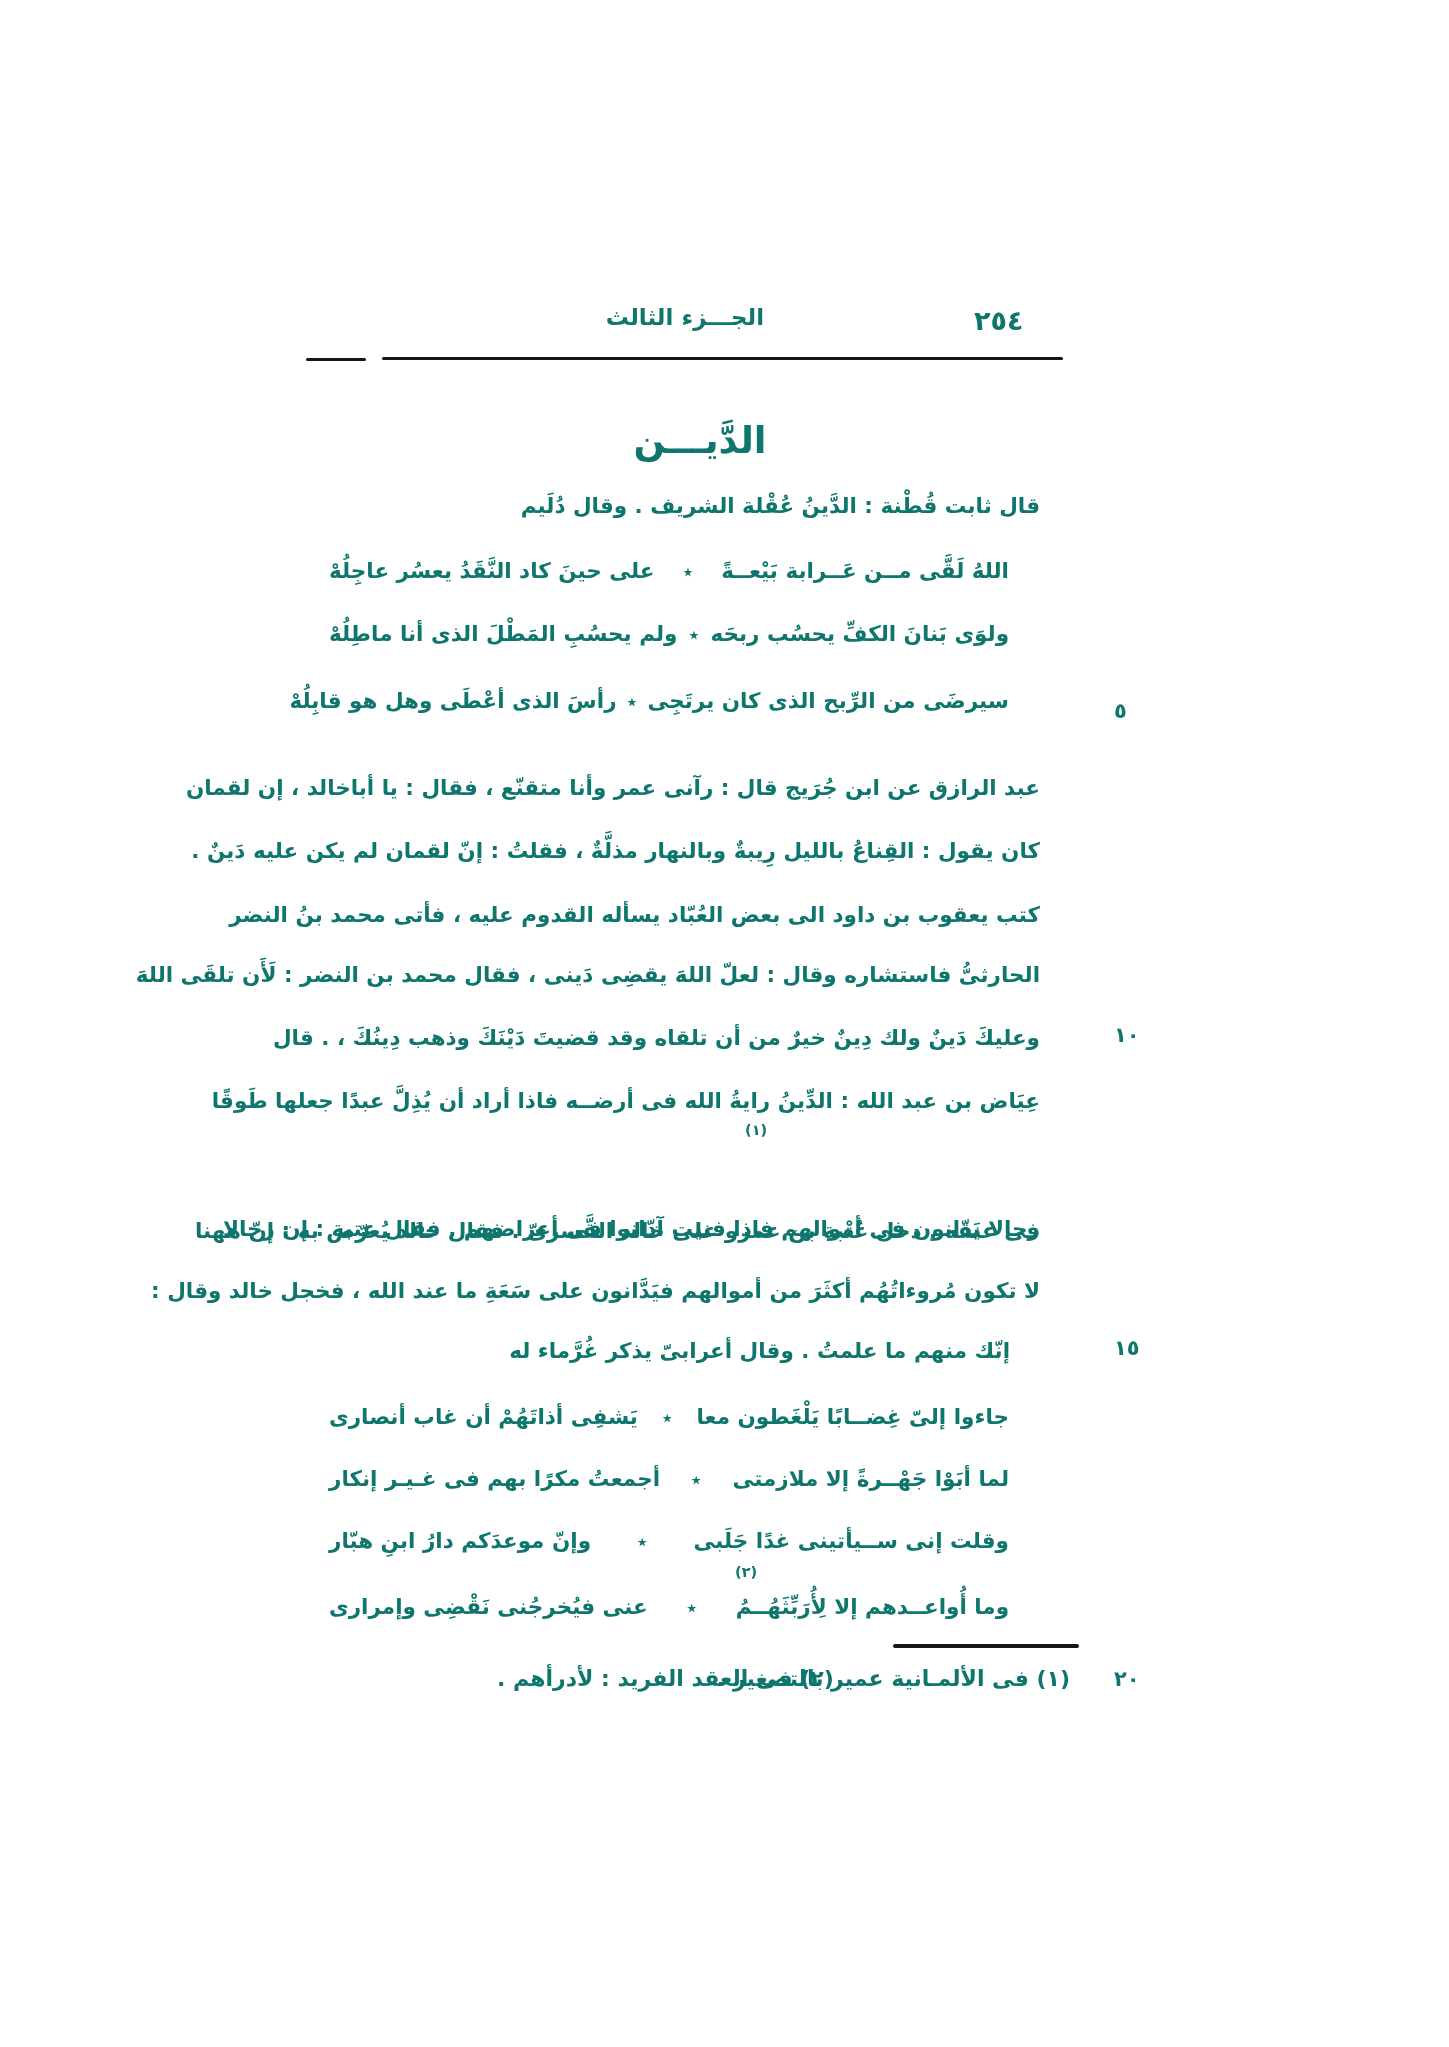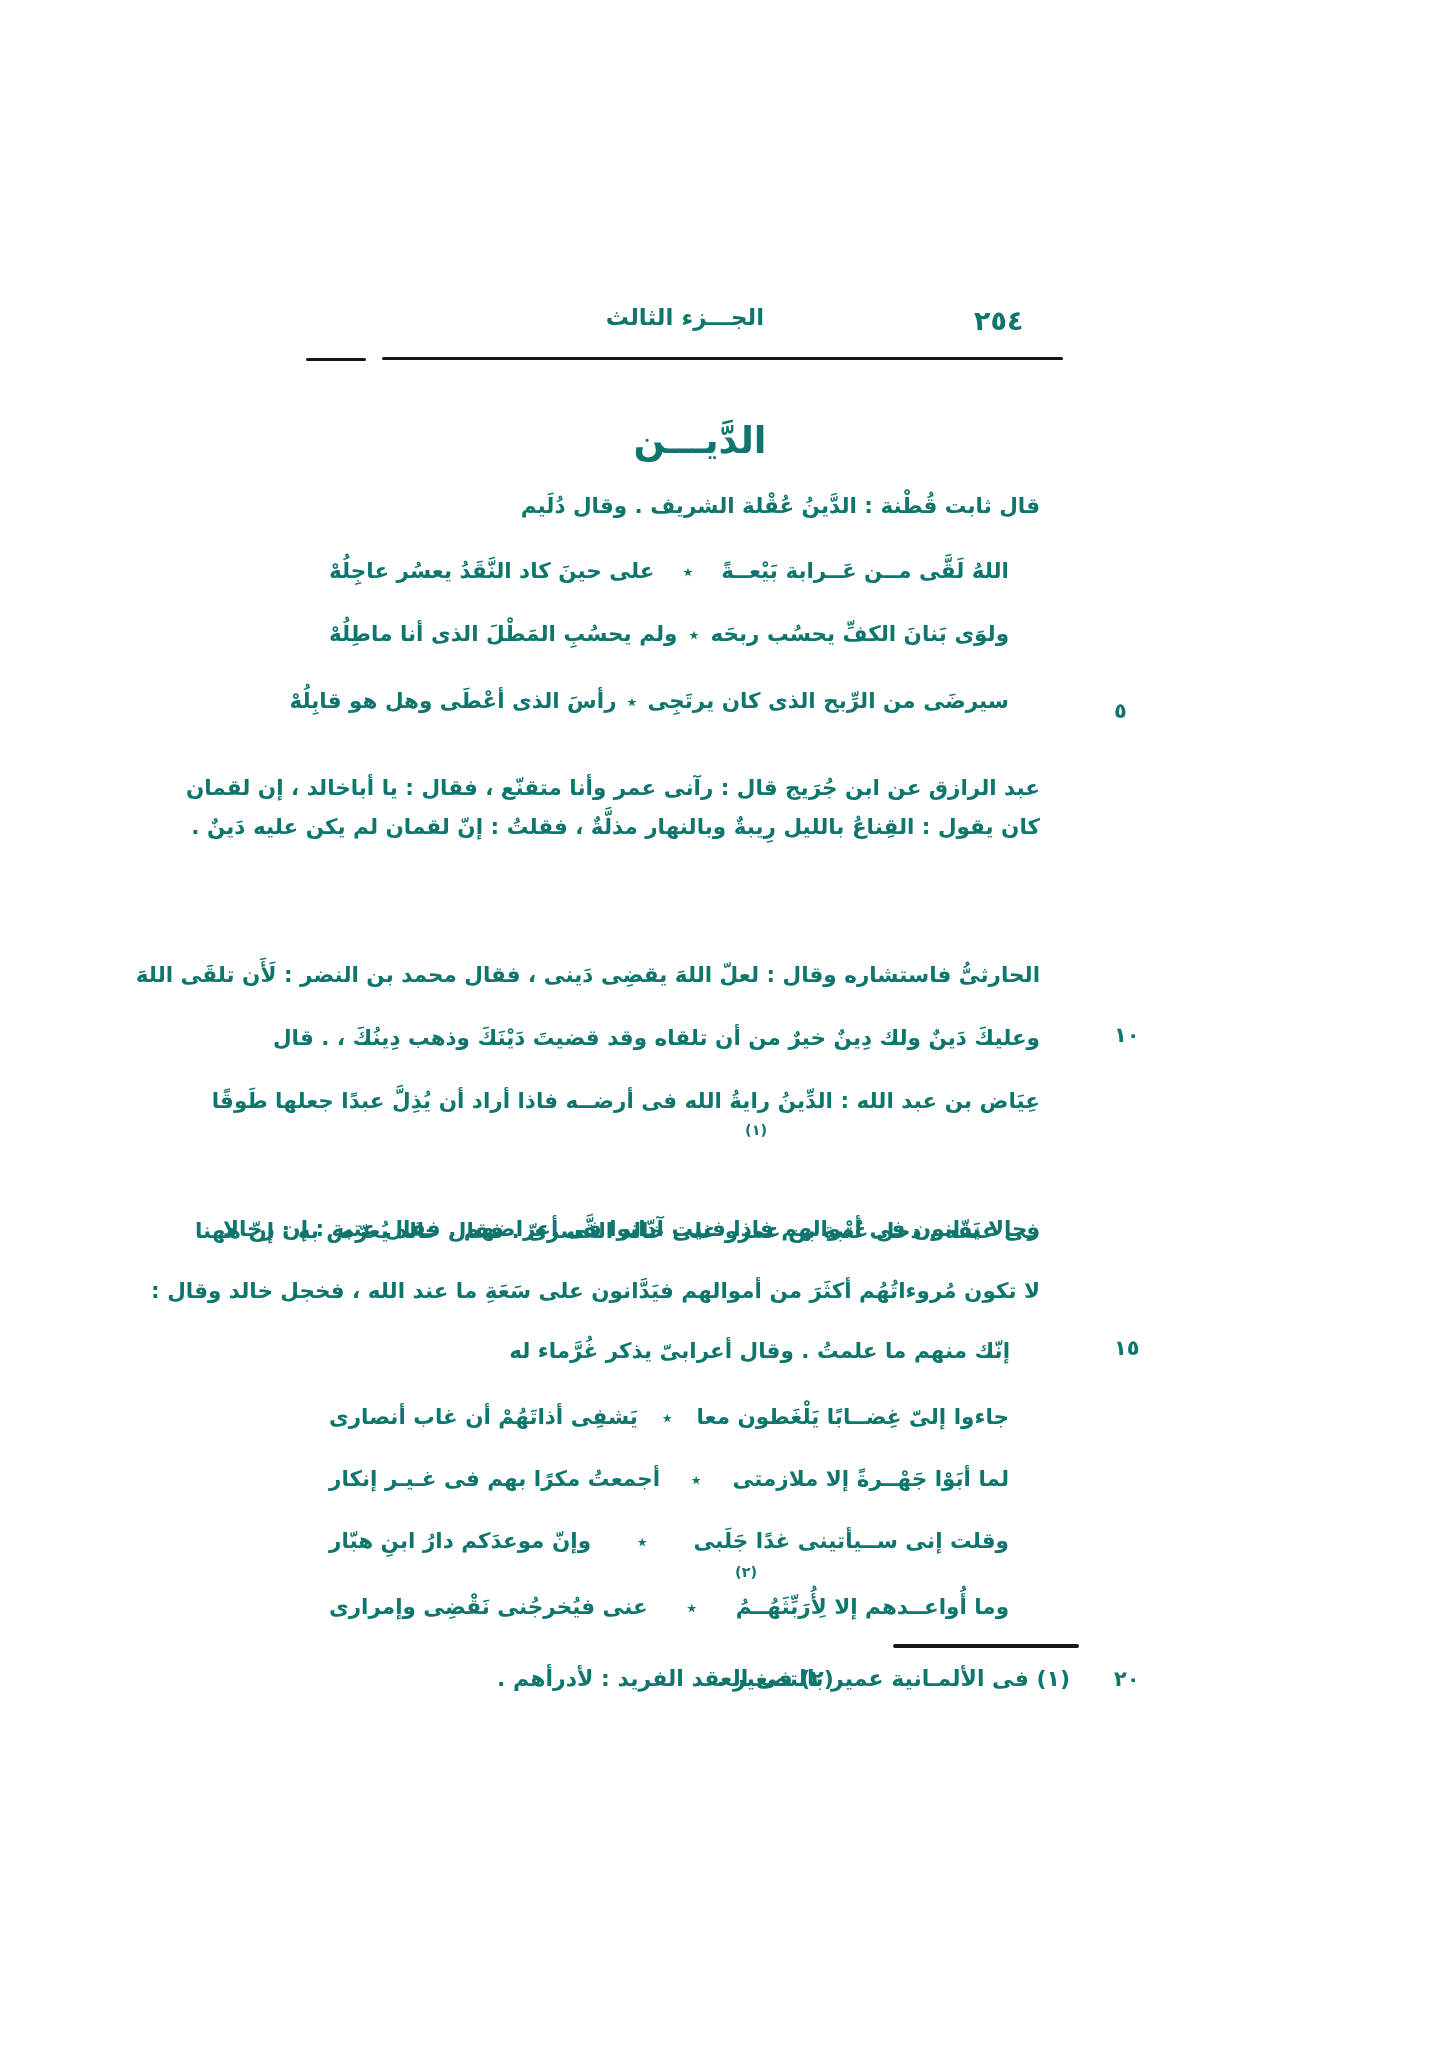--- a/index.html
+++ b/index.html
@@ -83,21 +83,22 @@
     <span class="ar verse-sep">٭</span>
     <span class="hemistich">ولم يحسُبِ المَطْلَ الذى أنا ماطِلُهْ</span>
   </div>
   <div class="verse-line" style="top:686px">
     <span class="hemistich">سيرضَى من الرِّبح الذى كان يرتَجِى</span>
     <span class="ar verse-sep">٭</span>
     <span class="hemistich">رأسَ الذى أعْطَى وهل هو قابِلُهْ</span>
   </div>
 
   <div class="ar abs prose-line" style="top:772px">عبد الرازق عن ابن جُرَيج قال : رآنى عمر وأنا متقنّع ، فقال : يا أباخالد ، إن لقمان</div>
-  <div class="ar abs prose-line" style="top:811px">كان يقول : القِناعُ بالليل رِيبةٌ وبالنهار مذلَّةٌ ، فقلتُ : إنّ لقمان لم يكن عليه دَينٌ .</div>
+  <div class="ar abs prose-line" style="top:835px">كان يقول : القِناعُ بالليل رِيبةٌ وبالنهار مذلَّةٌ ، فقلتُ : إنّ لقمان لم يكن عليه دَينٌ .</div>
+  <div class="ar abs prose-line" style="top:899px">كتب يعقوب بن داود الى بعض العُبّاد يسأله القدوم عليه ، فأتى محمد بنُ النضر</div>
   <div class="ar abs prose-line" style="top:959px">الحارثىُّ فاستشاره وقال : لعلّ اللهَ يقضِى دَينى ، فقال محمد بن النضر : لَأَن تلقَى اللهَ</div>
   <div class="ar abs prose-line" style="top:1022px">وعليكَ دَينٌ ولك دِينٌ خيرٌ من أن تلقاه وقد قضيتَ دَيْنَكَ وذهب دِينُكَ ، . قال</div>
   <div class="ar abs prose-line" style="top:1085px">عِيَاض بن عبد الله : الدِّينُ رايةُ الله فى أرضــه فاذا أراد أن يُذِلَّ عبدًا جعلها طَوقًا</div>
   <div class="ar abs prose-line" style="top:1215px">فى عنقه . دخل عُتْبة بن عمرو على خالد القَّسرىّ . فقال خالد يُعرّض به : إنّ ههنا</div>
   <div class="ar abs prose-line" style="top:1213px">رجالا يَدّانون فى أموالهم فاذا فنيت آدّانوا فى أعراضهم . فقال عتبة : إن رجالا</div>
   <div class="ar abs prose-line" style="top:1275px">لا تكون مُروءاتُهُم أكثَرَ من أموالهم فيَدَّانون على سَعَةِ ما عند الله ، فخجل خالد وقال :</div>
   <div class="ar abs prose-line indent-line" style="top:1335px">إنّك منهم ما علمتُ . وقال أعرابىّ يذكر غُرَّماء له</div>
 
   <div class="ar abs fn-marker" style="top:1120px; left:745px">(١)</div>
 

